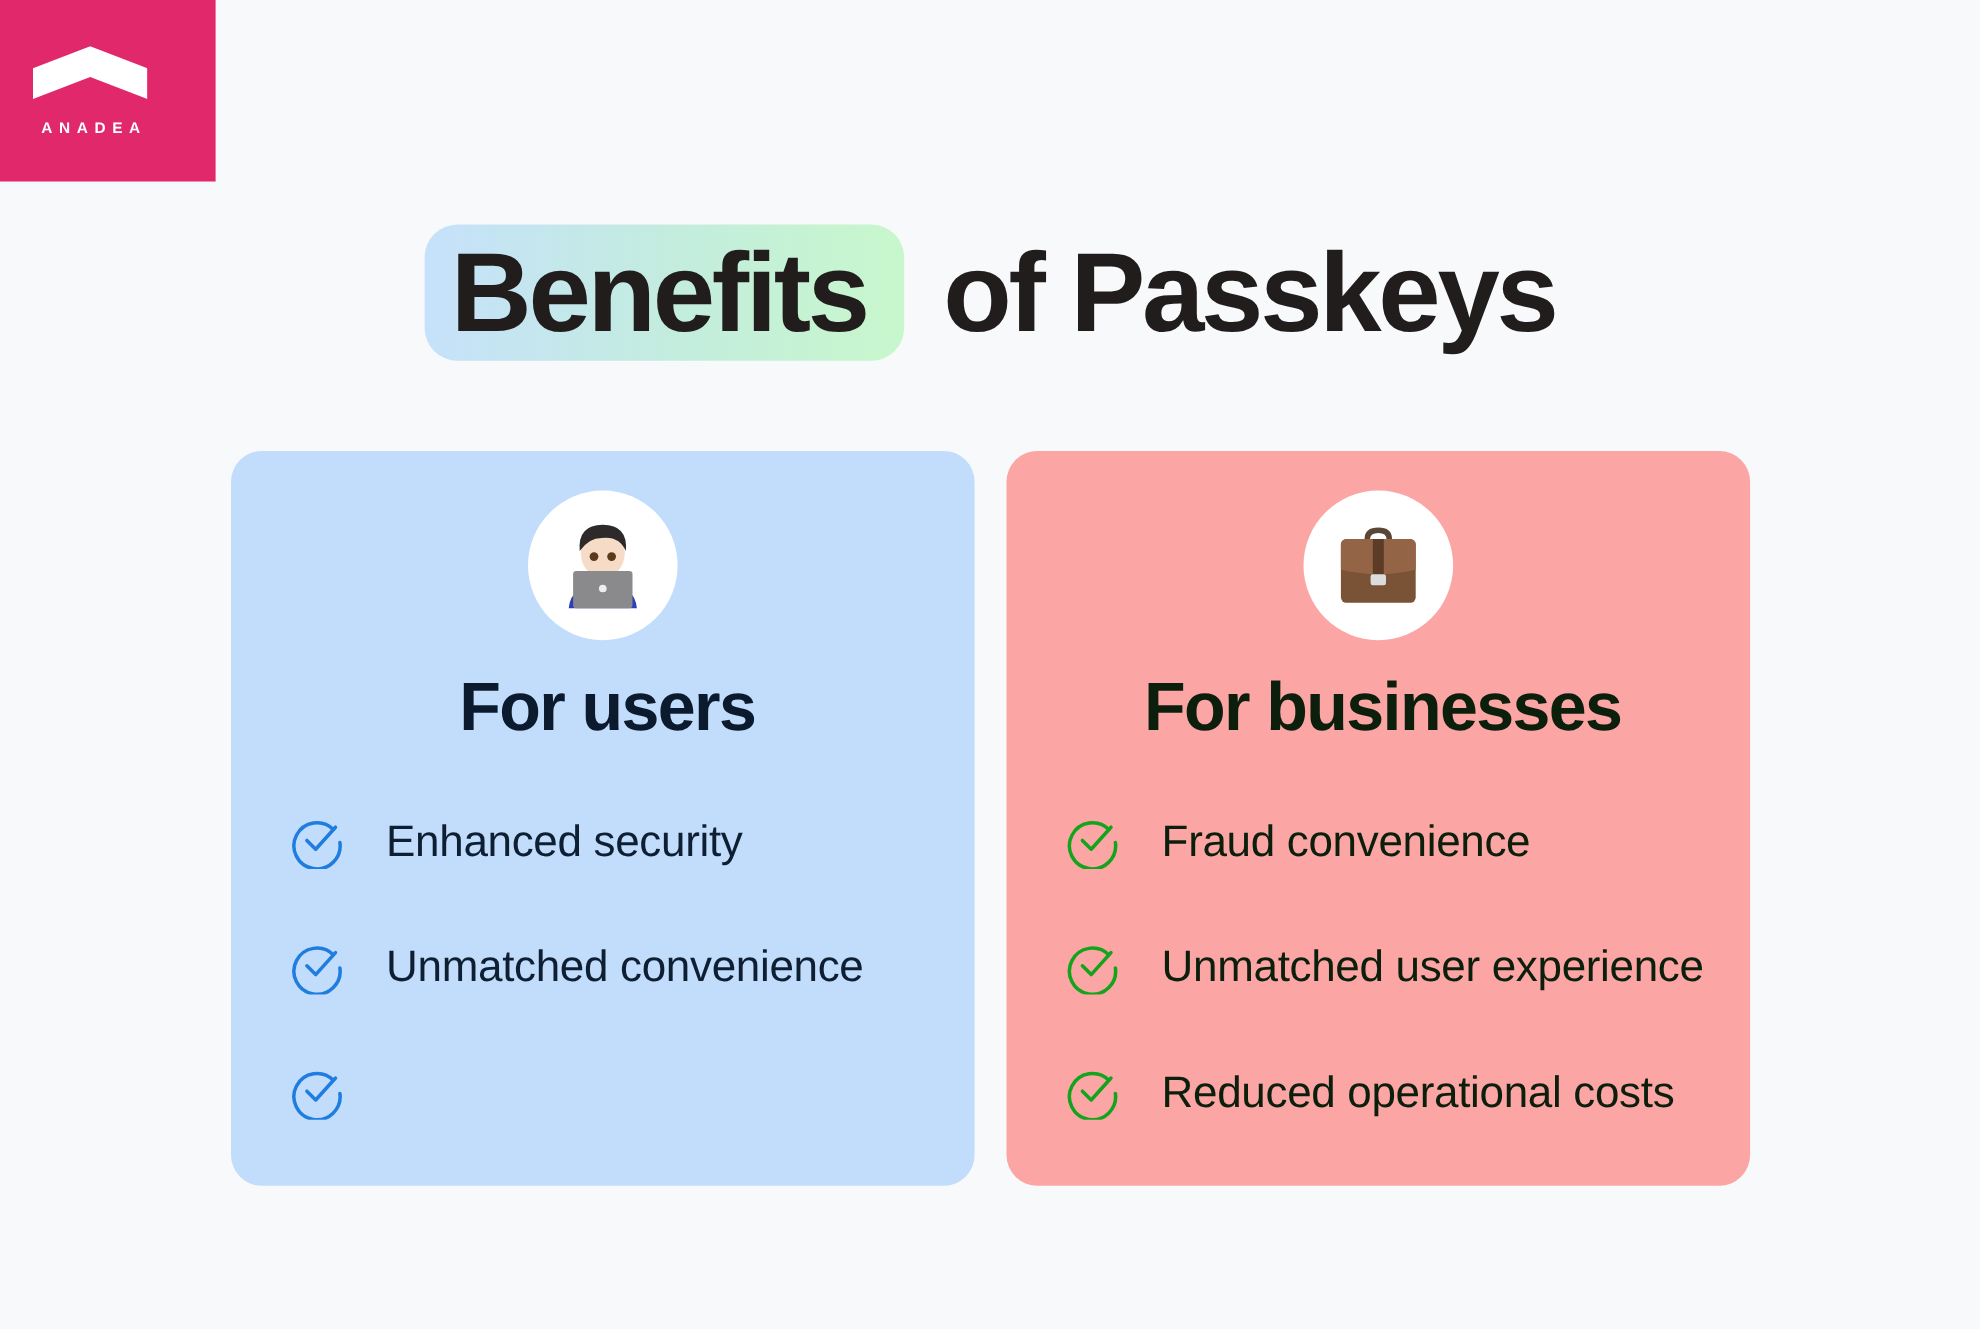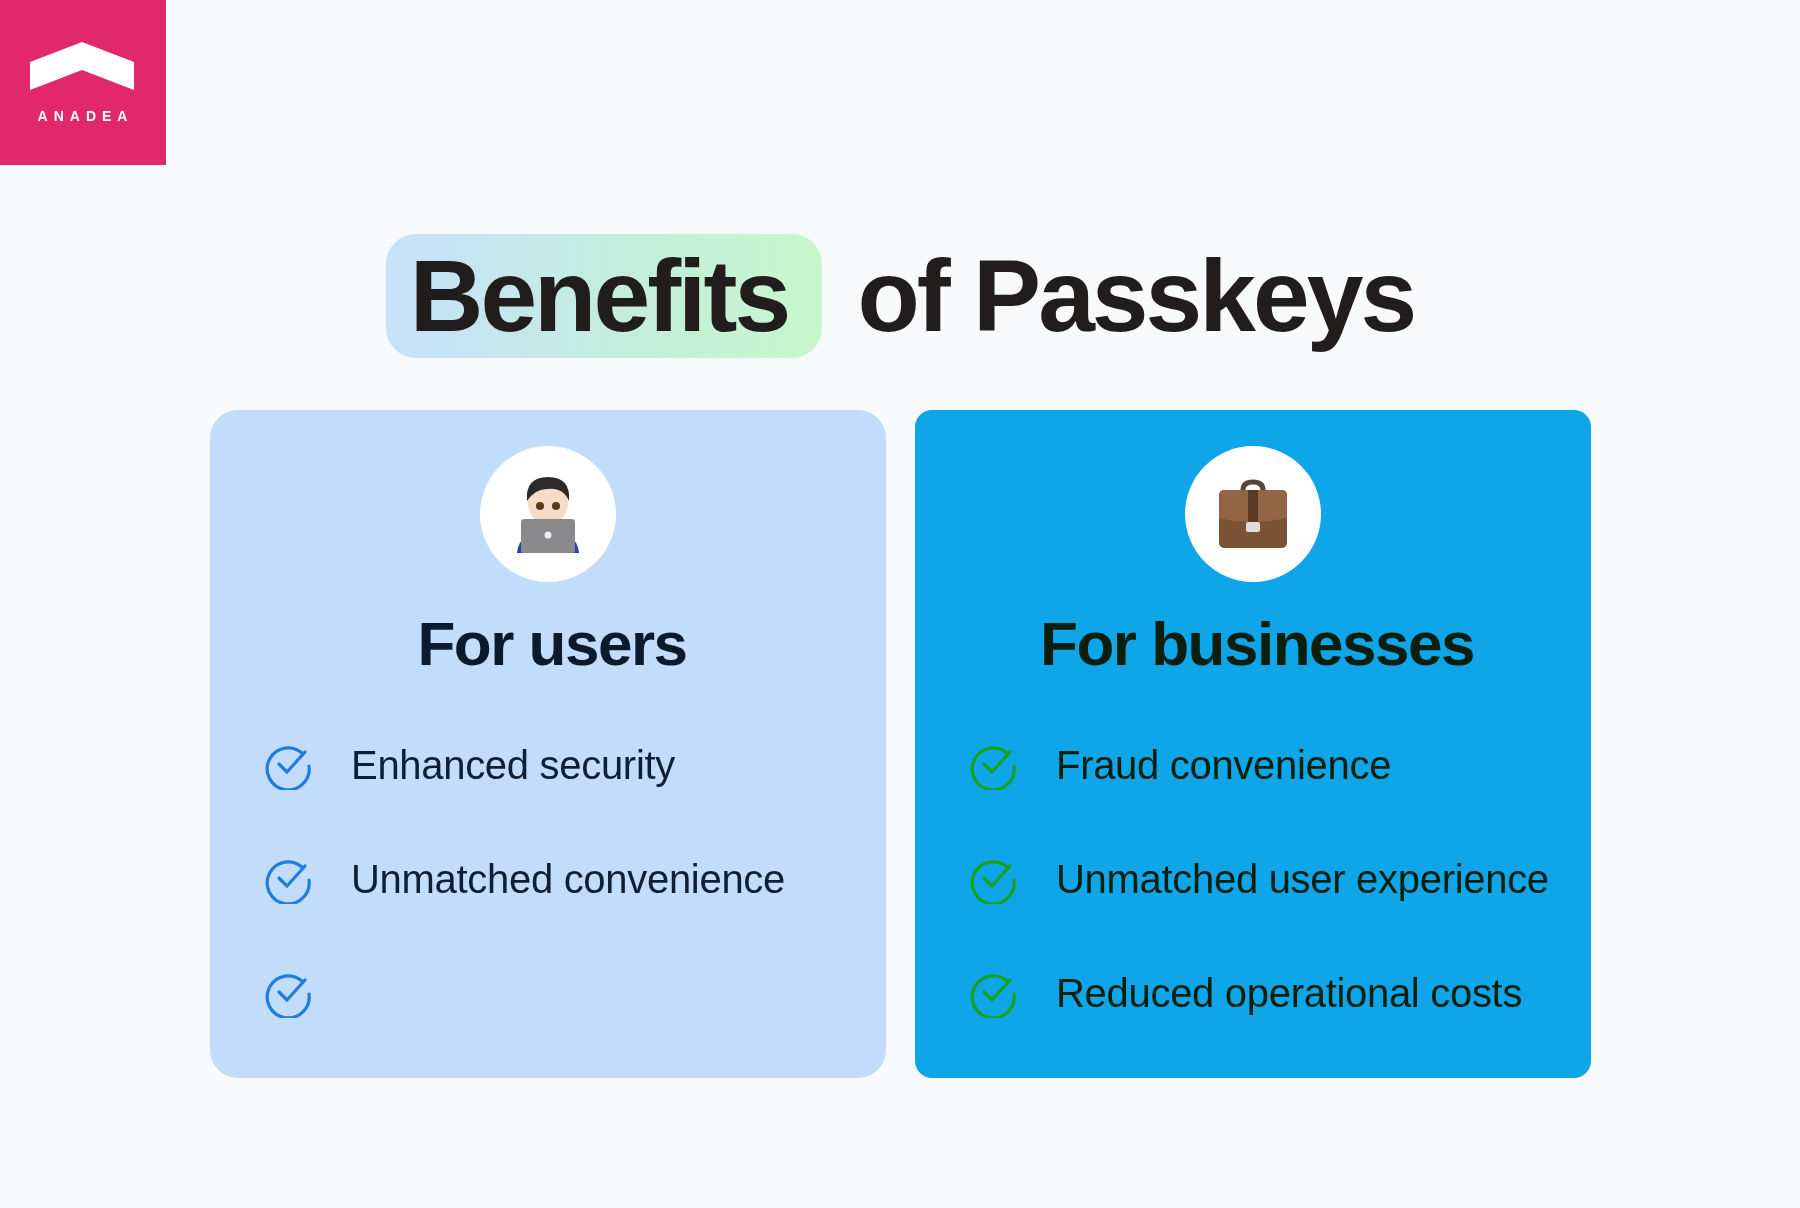--- a/index.html
+++ b/index.html
@@ -1,40 +1,40 @@
 <!DOCTYPE html>
 <html><head>
 <meta charset="utf-8">
 <style>
   html, body { margin:0; padding:0; }
   body {
     width:1800px; height:1208px; background:#f8f9fb; position:relative; overflow:hidden;
     font-family: "Liberation Sans", "DejaVu Sans", sans-serif; color:#1f1b1b;
   }
   .logo {
-    position:absolute; left:0; top:0; width:166px; height:165px; background:#e0286a;
+    position:absolute; left:0; top:0; width:196px; height:165px; background:#e0286a;
   }
   .logo svg { position:absolute; left:30px; top:42px; }
   .logo .brand {
     position:absolute; left:0; width:165px; top:108px; text-align:center;
     color:#fff; font-size:14px; font-weight:bold; letter-spacing:6px; padding-left:6px; box-sizing:border-box;
   }
   .title {
     position:absolute; top:204px; left:0; width:1800px; text-align:center;
-    font-size:102px; font-weight:bold; letter-spacing:-3px; line-height:124px; color:#221d1d;margin-top:30px;
+    font-size:102px; font-weight:bold; letter-spacing:-3px; line-height:124px; color:#221d1d;
   }
   .title .hl {
     display:inline-block; padding:0 34px 0 24px; border-radius:30px; margin-right:10px;
     background: linear-gradient(90deg, #c6e1fb 0%, #c3ecdf 50%, #c8f7cc 100%);
   }
   .card {
     position:absolute; top:410px; width:676px; height:668px; border-radius:28px;
   }
   .card.users { left:210px; background:#c2ddfb; }
-  .card.biz { left:915px; background:#0ea5e9;border-radius:17px; }
+  .card.biz { left:915px; background:#fca5a5; }
   .avatar {
     position:absolute; top:36px; left:50%; margin-left:-68px; width:136px; height:136px; border-radius:50%;
     background:#fff; display:flex; align-items:center; justify-content:center;
   }
   .card h2 {
     position:absolute; top:192px; left:0; width:100%; text-align:center; margin:4px;
     font-size:62px; letter-spacing:-1.5px; font-weight:bold; line-height:76px;
   }
   .card.users h2 { color:#0c1a2e; }
   .card.biz h2 { color:#0c1f0c; }

